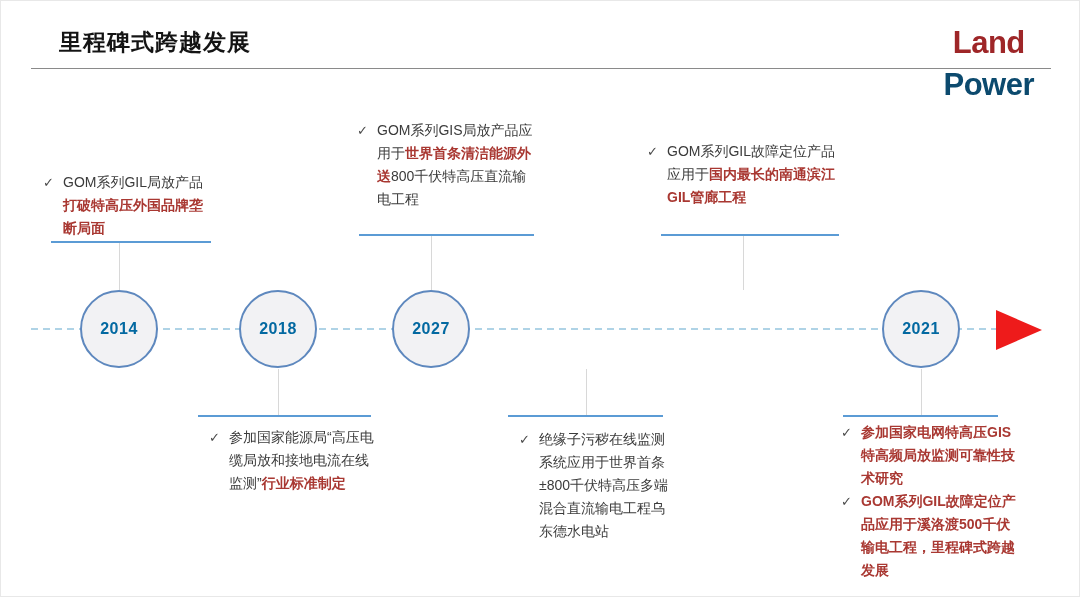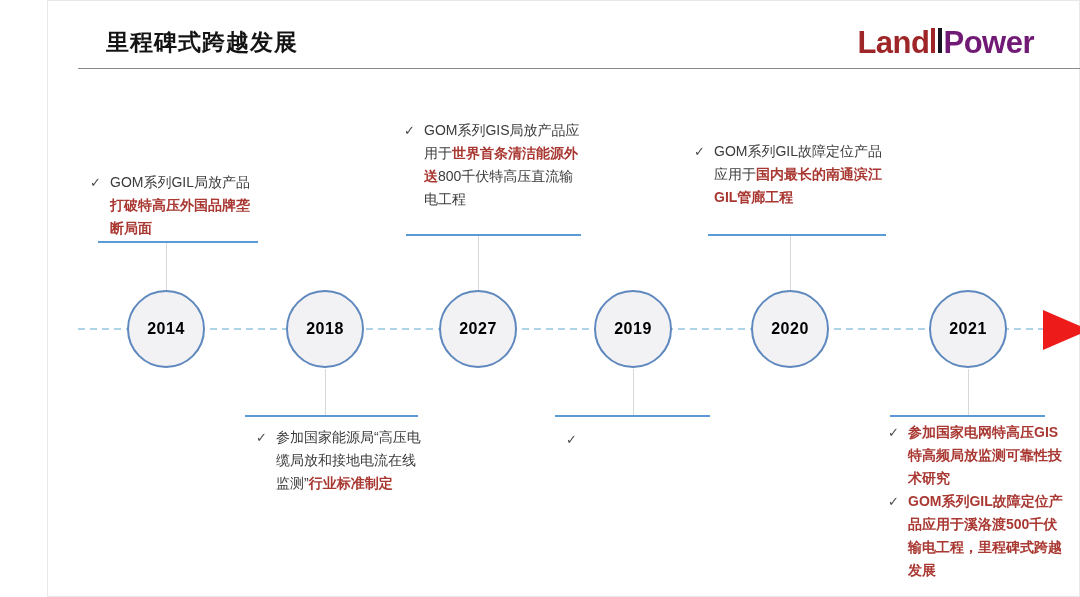--- a/index.html
+++ b/index.html
@@ -1,41 +1,41 @@
 <!DOCTYPE html>
 <html><head>
 <meta charset="utf-8">
 <style>
   html,body{margin:0;padding:0;background:#fff;}
   body{width:1080px;height:597px;position:relative;overflow:hidden;
        font-family:"Liberation Sans","DejaVu Sans",sans-serif;}
-  .slide{position:absolute;inset:0;background:#fff;border:1px solid #e8e8e8;box-sizing:border-box;margin-left:47px;}
+  .slide{position:absolute;inset:0;background:#fff;border:1px solid #e8e8e8;box-sizing:border-box;}
 
   
   .page-title{position:absolute;left:58px;top:26px;margin:0;font-size:23px;font-weight:700;
               color:#141414;letter-spacing:1px;}
   .header-divider{position:absolute;left:30px;top:67px;width:1020px;height:1px;background:#8a8a8a;}
-  .logo{position:absolute;right:45px;top:24px;height:34px;display:flex;
-        font-weight:700;font-size:31px;letter-spacing:-0.5px;}
+  .logo{position:absolute;right:45px;top:24px;height:34px;display:flex;align-items:center;
+        font-weight:700;font-size:31px;letter-spacing:-0.5px;flex-direction:column;}
   .logo-land{color:#9e2628;}
-  .logo-power{color:#701a75;}
+  .logo-power{color:#0c4a6e;}
   .logo-bar{display:inline-block;width:4px;height:25px;margin-top:3px;}
   .bar-red{background:#9e2628;margin-left:2px;}
   .bar-dark{background:#15151f;margin-left:3px;margin-right:1px;}
 
   
   .timeline-dash{position:absolute;left:30px;top:327px;width:965px;height:2px;
     background:repeating-linear-gradient(to right,#afd3e6 0 7px,transparent 7px 12px);}
   .timeline-arrow{position:absolute;left:995px;top:309px;width:0;height:0;
     border-left:46px solid #ee1b1b;border-top:20px solid transparent;border-bottom:20px solid transparent;}
 
   
   .year-circle{position:absolute;width:74px;height:74px;border-radius:50%;
     background:#f2f2f4;border:2px solid #5e88be;display:flex;align-items:center;justify-content:center;}
-  .year-circle span{font-size:16px;font-weight:700;color:#000000;letter-spacing:0.5px;}
+  .year-circle span{font-size:16px;font-weight:700;color:#0369a1;letter-spacing:0.5px;}
 
   
   .v-connector{position:absolute;width:1px;background:#d8d8d8;}
   .h-blue{position:absolute;height:2px;background:#5b9bd5;}
 
   
   .note{position:absolute;font-size:14px;line-height:23px;color:#3b3b3b;}
   .note-item{position:relative;padding-left:20px;}
   .check{position:absolute;left:0;top:0;font-size:13px;color:#4a4a4a;}
   .seg{color:#3b3b3b;}
@@ -74,26 +74,20 @@
 
   <div class="year-circle" style="left:79px;top:289px">
       <span>2014</span>
     </div>
   <div class="year-circle" style="left:238px;top:289px">
       <span>2018</span>
     </div>
   <div class="year-circle" style="left:391px;top:289px">
       <span>2027</span>
     </div>
-  <div class="year-circle" style="left:546px;top:289px">
-      <span>2019</span>
-    </div>
-  <div class="year-circle" style="left:703px;top:289px">
-      <span>2020</span>
-    </div>
   <div class="year-circle" style="left:881px;top:289px">
       <span>2021</span>
     </div>
 
   <div class="note" style="left:42px;top:170px;width:172px">
     <div class="note-item">
       <span class="check">✓</span>
       <span class="seg">GOM系列GIL局放产品</span><span class="seg red">打破特高压外国品牌垄断局面</span>
     </div>
   </div>
@@ -108,20 +102,21 @@
   <div class="note" style="left:356px;top:118px;width:182px">
     <div class="note-item">
       <span class="check">✓</span>
       <span class="seg">GOM系列GIS局放产品应用于</span><span class="seg red">世界首条清洁能源外送</span><span class="seg">800千伏特高压直流输电工程</span>
     </div>
   </div>
 
   <div class="note" style="left:518px;top:427px;width:158px">
     <div class="note-item">
       <span class="check">✓</span>
+      <span class="seg">绝缘子污秽在线监测系统应用于世界首条±800千伏特高压多端混合直流输电工程乌东德水电站</span>
     </div>
   </div>
 
   <div class="note" style="left:646px;top:139px;width:198px">
     <div class="note-item">
       <span class="check">✓</span>
       <span class="seg">GOM系列GIL故障定位产品应用于</span><span class="seg red">国内最长的南通滨江GIL管廊工程</span>
     </div>
   </div>
 

